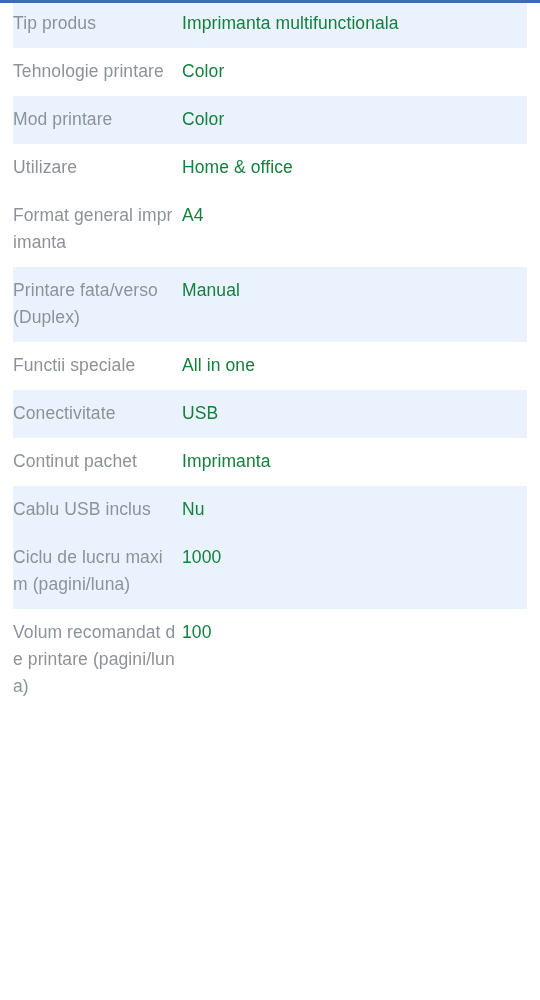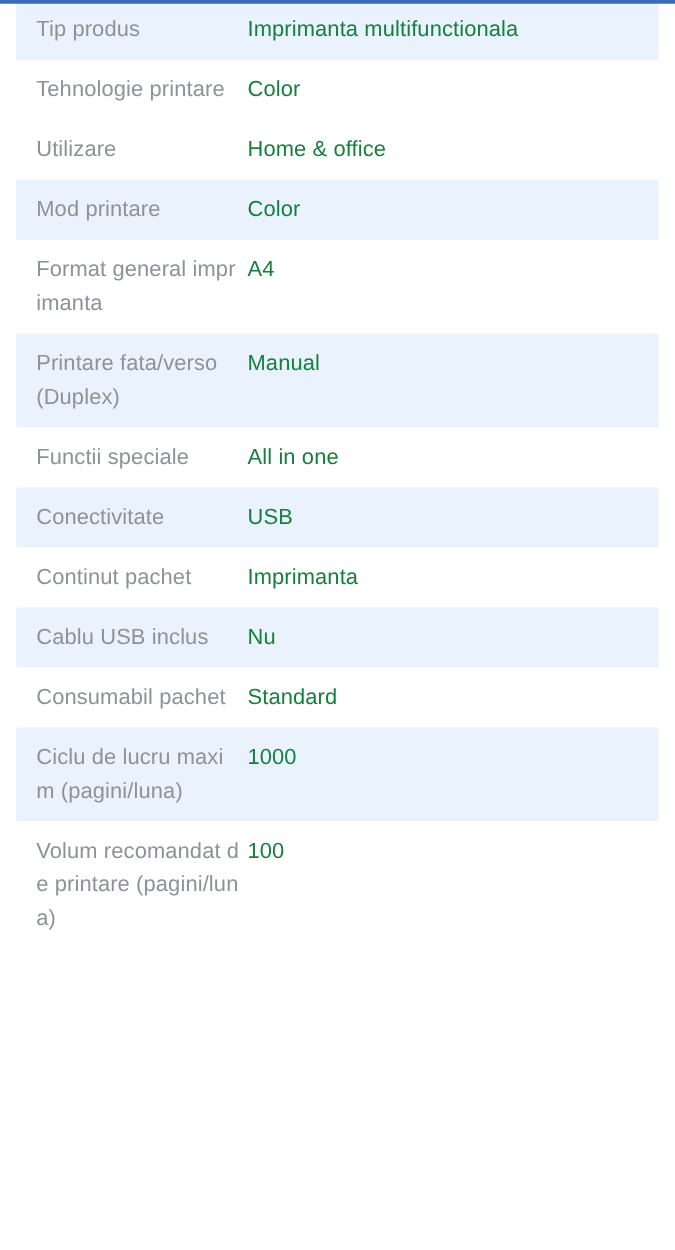--- a/index.html
+++ b/index.html
@@ -37,21 +37,20 @@
     width:169px;
     flex:0 0 169px;
     padding-left:0;
     padding-right:6px;
     color:#8d9299;
     font-size:17.5px;
     line-height:27px;
     overflow-wrap:anywhere;
     word-break:break-all;
     letter-spacing:0.1px;
-    margin-left:16px;
   }
   .spec-value {
     flex:1 1 auto;
     color:#15803d;
     font-size:17.5px;
     line-height:27px;
     overflow-wrap:anywhere;
     letter-spacing:0.1px;
     white-space:pre-line;
   }
@@ -63,27 +62,27 @@
 
 <div id="spec-table">
     <div class="spec-row shaded">
       <div class="spec-label">Tip produs</div>
       <div class="spec-value">Imprimanta multifunctionala</div>
     </div>
     <div class="spec-row">
       <div class="spec-label">Tehnologie printare</div>
       <div class="spec-value">Color</div>
     </div>
+    <div class="spec-row shaded">
+      <div class="spec-label">Mod printare</div>
+      <div class="spec-value">Color</div>
+    </div>
     <div class="spec-row">
       <div class="spec-label">Utilizare</div>
       <div class="spec-value">Home &amp; office</div>
-    </div>
-    <div class="spec-row shaded">
-      <div class="spec-label">Mod printare</div>
-      <div class="spec-value">Color</div>
     </div>
     <div class="spec-row">
       <div class="spec-label">Format general imprimanta</div>
       <div class="spec-value">A4</div>
     </div>
     <div class="spec-row shaded">
       <div class="spec-label">Printare fata/verso (Duplex)</div>
       <div class="spec-value">Manual</div>
     </div>
     <div class="spec-row">
@@ -95,24 +94,20 @@
       <div class="spec-value">USB</div>
     </div>
     <div class="spec-row">
       <div class="spec-label">Continut pachet</div>
       <div class="spec-value">Imprimanta</div>
     </div>
     <div class="spec-row shaded">
       <div class="spec-label">Cablu USB inclus</div>
       <div class="spec-value">Nu</div>
     </div>
-    <div class="spec-row">
-      <div class="spec-label">Consumabil pachet</div>
-      <div class="spec-value">Standard</div>
-    </div>
     <div class="spec-row shaded">
       <div class="spec-label">Ciclu de lucru maxim (pagini/luna)</div>
       <div class="spec-value">1000</div>
     </div>
     <div class="spec-row">
       <div class="spec-label">Volum recomandat de printare (pagini/luna)</div>
       <div class="spec-value">100</div>
     </div>
   </div>
 

